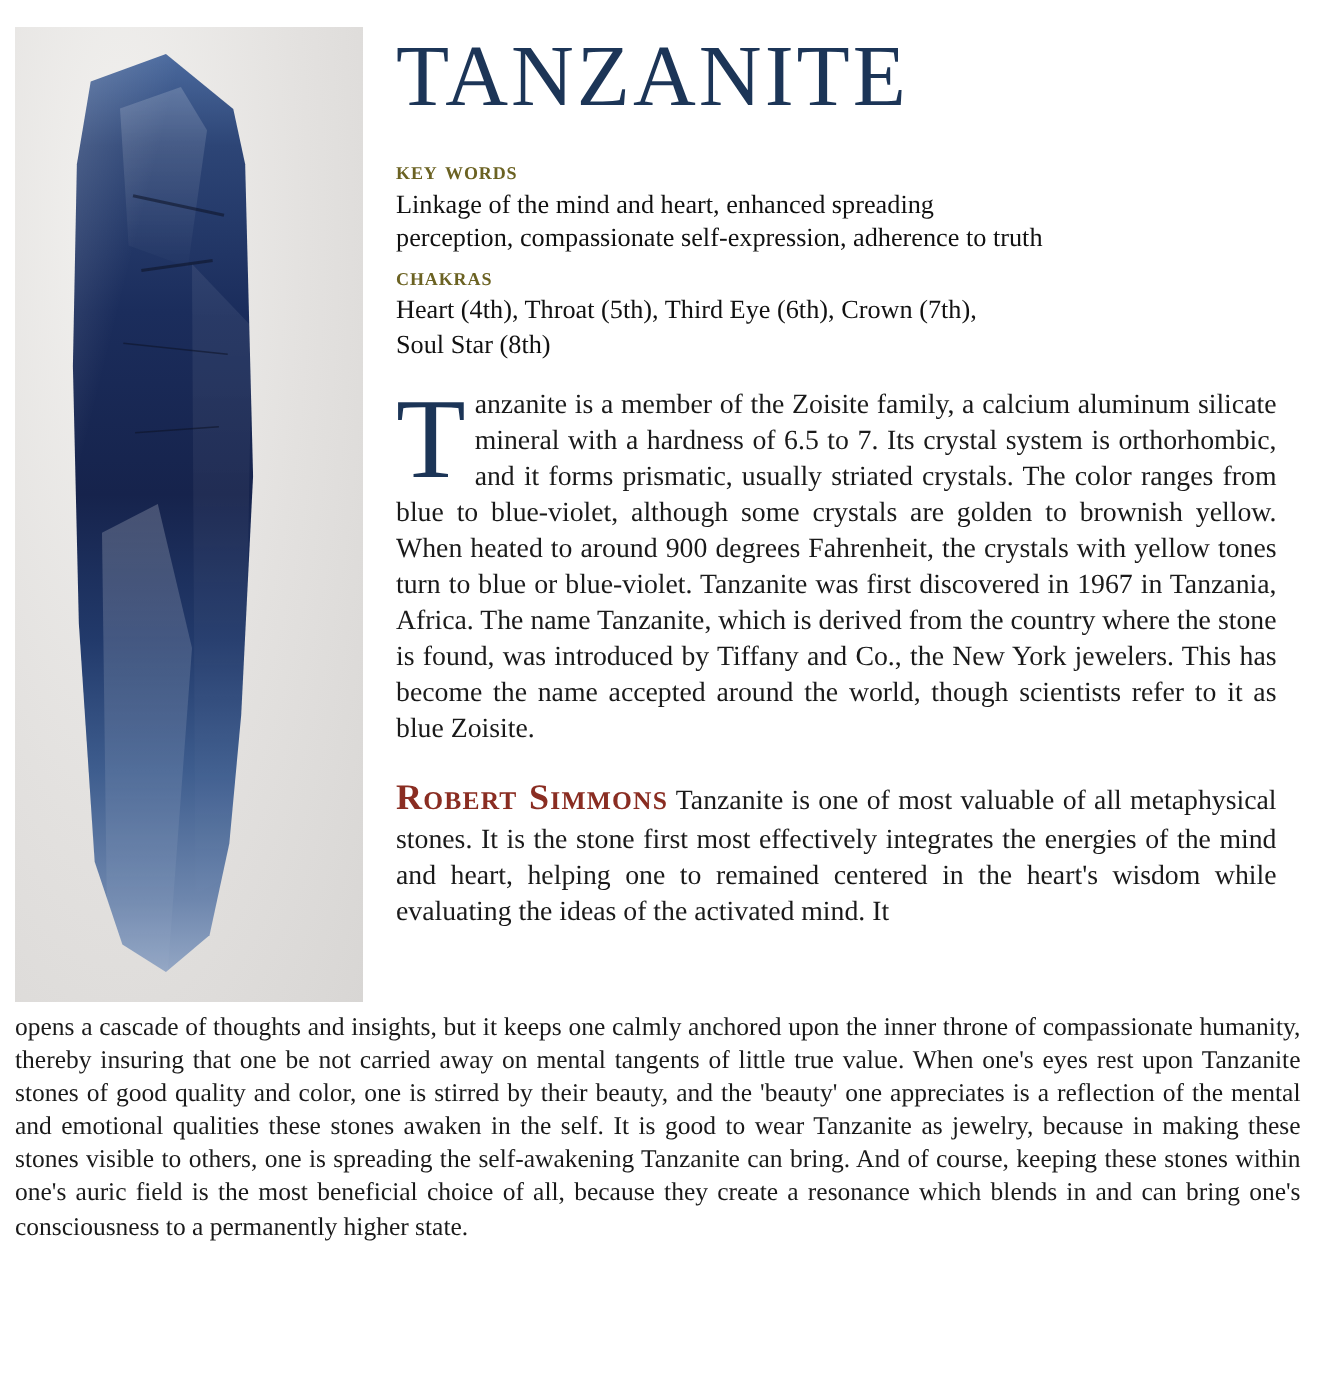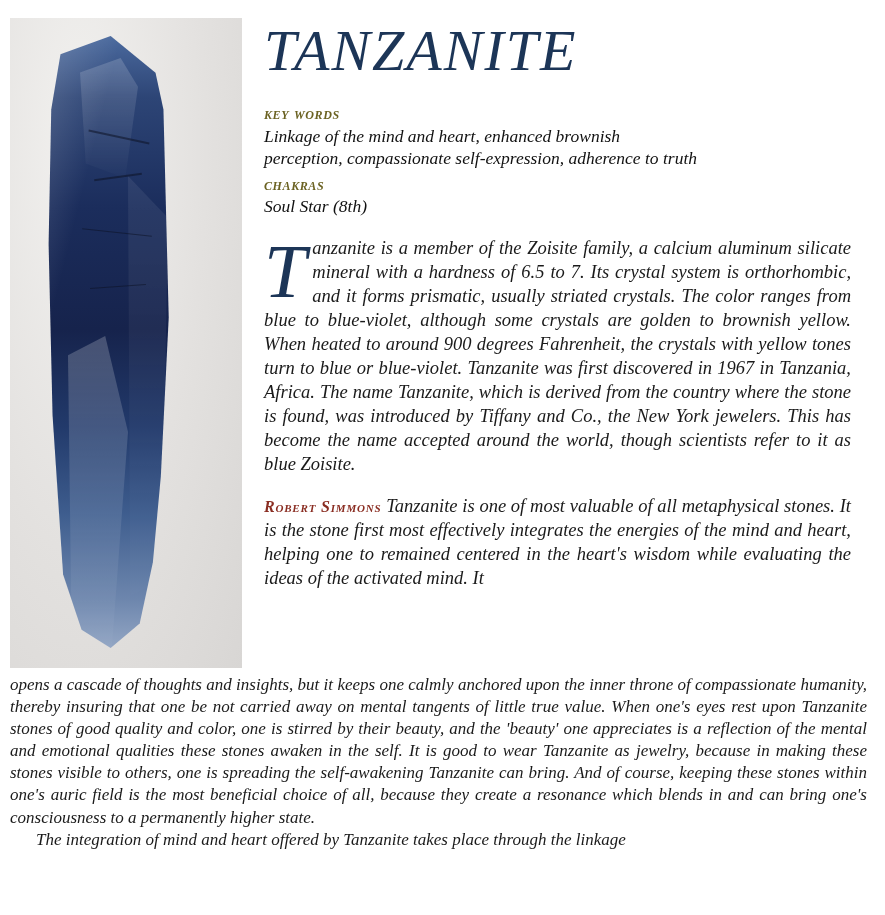--- a/index.html
+++ b/index.html
@@ -14,21 +14,20 @@
     color: #1a1a1a;
     overflow: hidden;
     position: relative;
   }
   .page {
     width: 885px;
     height: 915px;
     position: relative;
     box-sizing: border-box;
     padding: 10px 18px 0 10px;
-    font-style: italic;
   }
 
   
   .crystal-figure {
     float: left;
     width: 232px;
     height: 650px;
     margin: 8px 22px 6px 0;
     position: relative;
     background: #e8e6e4;
@@ -119,21 +118,21 @@
     line-height: 0.78;
     padding: 6px 6px 0 0;
     color: #1c3557;
     font-family: "Liberation Serif", serif;
   }
   .byline {
     font-variant: small-caps;
     font-weight: bold;
     letter-spacing: 0.8px;
     color: #8a2d22;
-    font-size: 16px;
+    font-size: 24px;
   }
   .clearfix::after { content: ""; display: block; clear: both; }
   .full-p {
     font-size: 17px;
     line-height: 1.30;
     text-align: justify;
     margin: 0 0 0 0;
     hyphens: auto;
   }
   .indent { text-indent: 26px; }
@@ -156,41 +155,41 @@
     </div>
   </figure>
 
   <h1 class="title">TANZANITE</h1>
 
   <div class="meta">
 
     <div class="meta-row">
       <span class="meta-label">Key Words</span>
       <span class="meta-value kw-wrap">
-        <span>Linkage of the mind and heart, enhanced brownish</span>
+        <span>Linkage of the mind and heart, enhanced spreading</span>
         <span class="kw-line2">perception, compassionate self-expression, adherence to truth</span>
       </span>
     </div>
 
 
     <div class="meta-row">
       <span class="meta-label">Chakras</span>
       <span class="meta-value kw-wrap">
+        <span>Heart (4th), Throat (5th), Third Eye (6th), Crown (7th),</span>
         <span class="ch-line2">Soul Star (8th)</span>
       </span>
     </div>
 
   </div>
 
   <p class="body-p dropcap">Tanzanite is a member of the Zoisite family, a calcium aluminum silicate mineral with a hardness of 6.5 to 7. Its crystal system is orthorhombic, and it forms prismatic, usually striated crystals. The color ranges from blue to blue-violet, although some crystals are golden to brownish yellow. When heated to around 900 degrees Fahrenheit, the crystals with yellow tones turn to blue or blue-violet. Tanzanite was first discovered in 1967 in Tanzania, Africa. The name Tanzanite, which is derived from the country where the stone is found, was introduced by Tiffany and Co., the New York jewelers. This has become the name accepted around the world, though scientists refer to it as blue Zoisite.</p>
 
   <p class="body-p">
     <span class="byline">Robert Simmons</span>
     <span>Tanzanite is one of most valuable of all metaphysical stones. It is the stone first most effectively integrates the energies of the mind and heart, helping one to remained centered in the heart's wisdom while evaluating the ideas of the activated mind. It</span>
   </p>
 
   <div class="clearfix"></div>
 
   <p class="full-p">opens a cascade of thoughts and insights, but it keeps one calmly anchored upon the inner throne of compassionate humanity, thereby insuring that one be not carried away on mental tangents of little true value. When one's eyes rest upon Tanzanite stones of good quality and color, one is stirred by their beauty, and the 'beauty' one appreciates is a reflection of the mental and emotional qualities these stones awaken in the self. It is good to wear Tanzanite as jewelry, because in making these stones visible to others, one is spreading the self-awakening Tanzanite can bring. And of course, keeping these stones within one's auric field is the most beneficial choice of all, because they create a resonance which blends in and can bring one's consciousness to a permanently higher state.</p>
 
-  <p class="full-p indent">The integration of mind and heart offered by Tanzanite takes place through the linkage</p>
 
 </div>
 
 </body></html>

